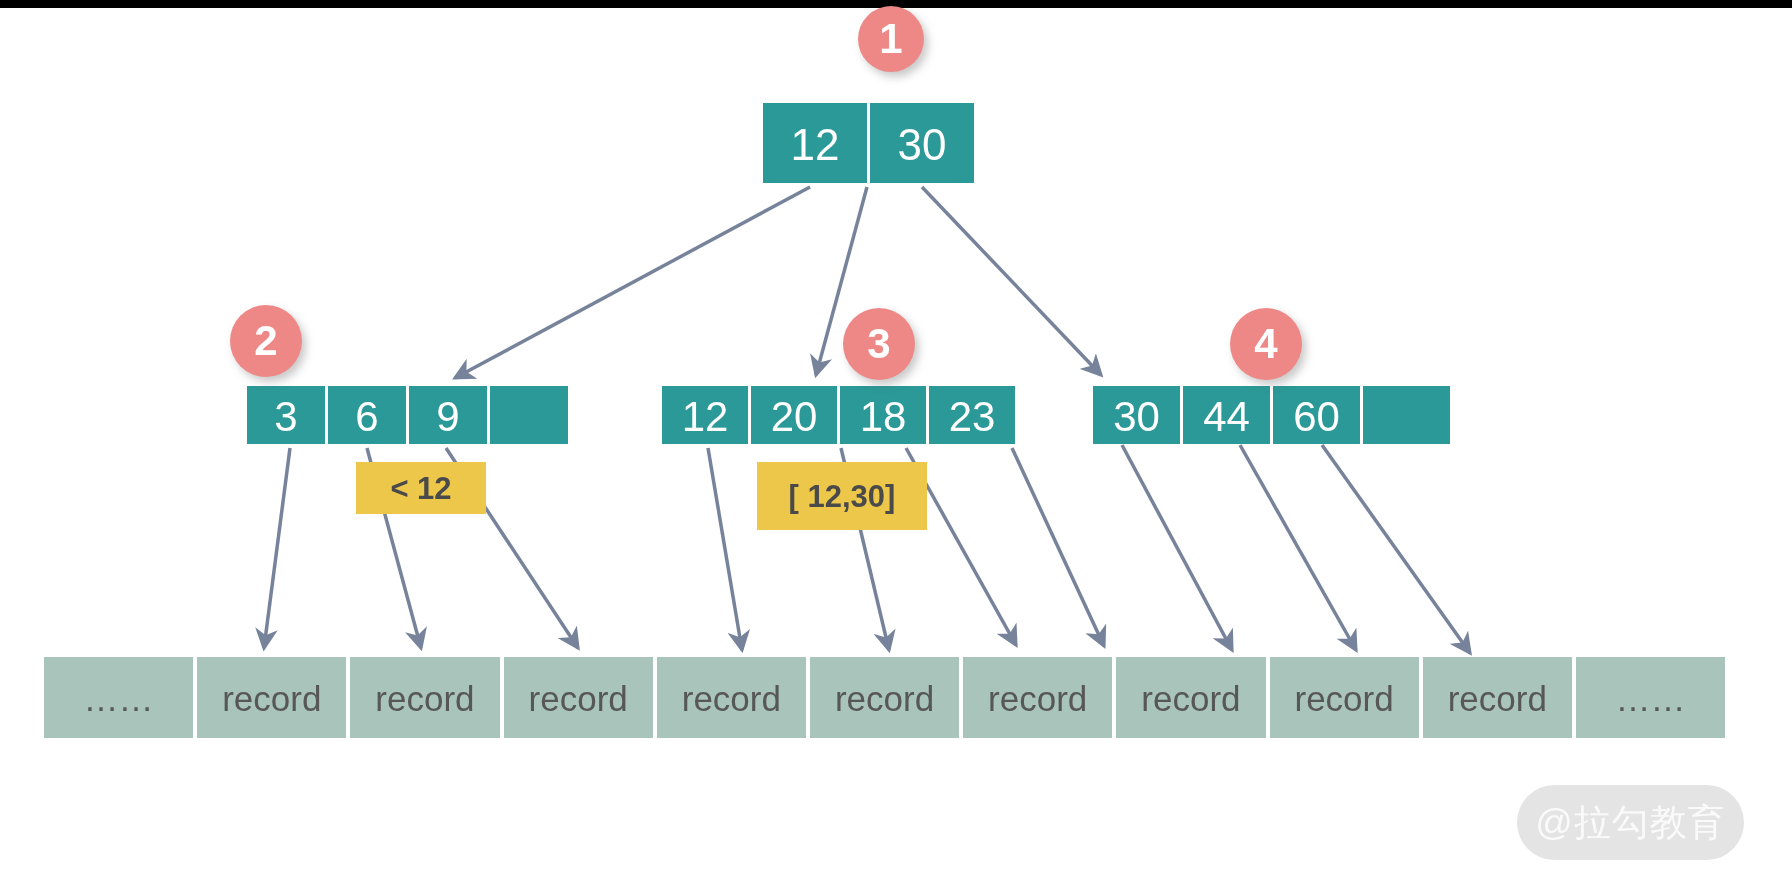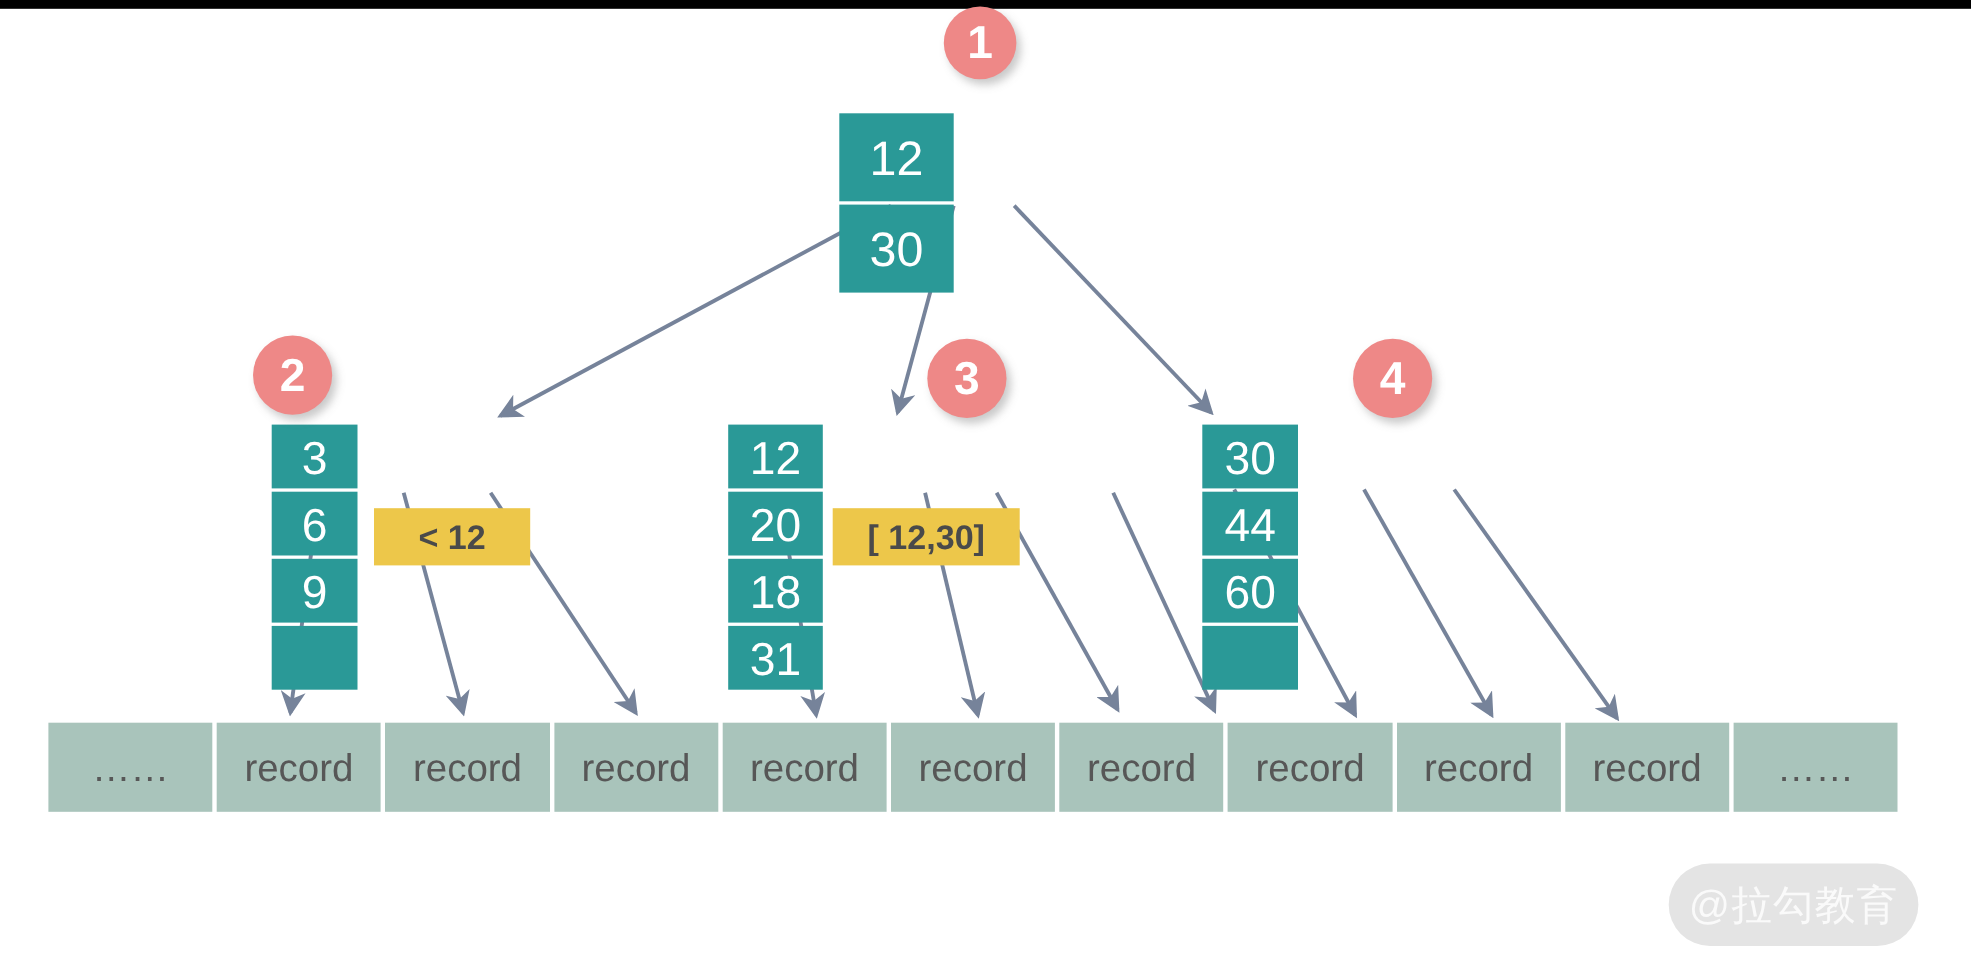--- a/index.html
+++ b/index.html
@@ -2,21 +2,21 @@
 <html style="--teal: #2a9997; --pink: #ee8887; --yellow: #edc74a; --sage: #a9c4bb; --arrow: #76839a; --bar: #000000; --record_text: #575757; --label_text: #4a4a4a; --watermark_bg: #e4e4e4; --watermark_text: #fafafa;"><head>
 <meta charset="utf-8">
 <style>
   html,body{margin:0;padding:0;background:#ffffff;}
   .stage{
     position:relative;width:1792px;height:882px;background:#ffffff;overflow:hidden;
     font-family:"Liberation Sans","DejaVu Sans",sans-serif;
   }
   .topbar{position:absolute;left:0;top:0;width:1792px;height:8px;background:var(--bar,#000);}
   .arrows{position:absolute;left:0;top:0;z-index:1;}
-  .node{position:absolute;display:flex;gap:3px;z-index:2;flex-direction:column;}
+  .node{position:absolute;display:flex;gap:3px;z-index:2;}
   .cell{
     background:var(--teal,#2a9997);color:#ffffff;display:flex;align-items:center;justify-content:center;
     padding-top:4px;box-sizing:border-box;
   }
   .node-root .cell{width:104px;height:80px;font-size:44px;}
   .node-l2 .cell{height:58px;font-size:42px;}
   .node-2 .cell{width:78px;}
   .node-3 .cell{width:86px;}
   .node-4 .cell{width:87px;}
   .badge{
@@ -27,22 +27,22 @@
   }
   .badge-1{left:858px;top:6px;width:66px;height:66px;}
   .badge-2{left:230px;top:305px;}
   .badge-3{left:843px;top:308px;}
   .badge-4{left:1230px;top:308px;}
   .range{
     position:absolute;z-index:4;background:var(--yellow,#edc74a);color:var(--label_text,#4a4a4a);
     font-weight:bold;font-size:31px;display:flex;align-items:center;justify-content:center;
     padding-top:2px;box-sizing:border-box;
   }
-  .range-1{left:340px;top:462px;width:142px;height:52px;text-align:right;}
-  .range-2{left:757px;top:462px;width:170px;height:52px;}
+  .range-1{left:356px;top:462px;width:130px;height:52px;text-align:right;}
+  .range-2{left:757px;top:462px;width:170px;height:68px;}
   .range-3{left:1207px;top:461px;width:131px;height:51px;}
   .recrow{position:absolute;left:44px;top:657px;width:1681px;height:81px;display:flex;gap:4px;z-index:2;}
   .reccell{
     flex:1;background:var(--sage,#a9c4bb);color:var(--record_text,#575757);font-size:35px;
     display:flex;align-items:center;justify-content:center;padding-top:2px;box-sizing:border-box;
   }
   .watermark{
     position:absolute;left:1517px;top:785px;width:227px;height:75px;border-radius:38px;z-index:5;
     background:var(--watermark_bg,#e4e4e4);color:var(--watermark_text,#fafafa);font-size:37px;
     display:flex;align-items:center;justify-content:center;letter-spacing:1px;
@@ -95,21 +95,21 @@
     <div class="cell">3</div>
     <div class="cell">6</div>
     <div class="cell">9</div>
     <div class="cell"></div>
   </div>
 
   <div class="node node-l2 node-3" style="left:662px;top:386px;">
     <div class="cell">12</div>
     <div class="cell">20</div>
     <div class="cell">18</div>
-    <div class="cell">31</div>
+    <div class="cell">23</div>
   </div>
 
   <div class="node node-l2 node-4" style="left:1093px;top:386px;">
     <div class="cell">30</div>
     <div class="cell">44</div>
     <div class="cell">60</div>
     <div class="cell"></div>
   </div>
 
   <div class="range range-1">&lt; 12</div>

